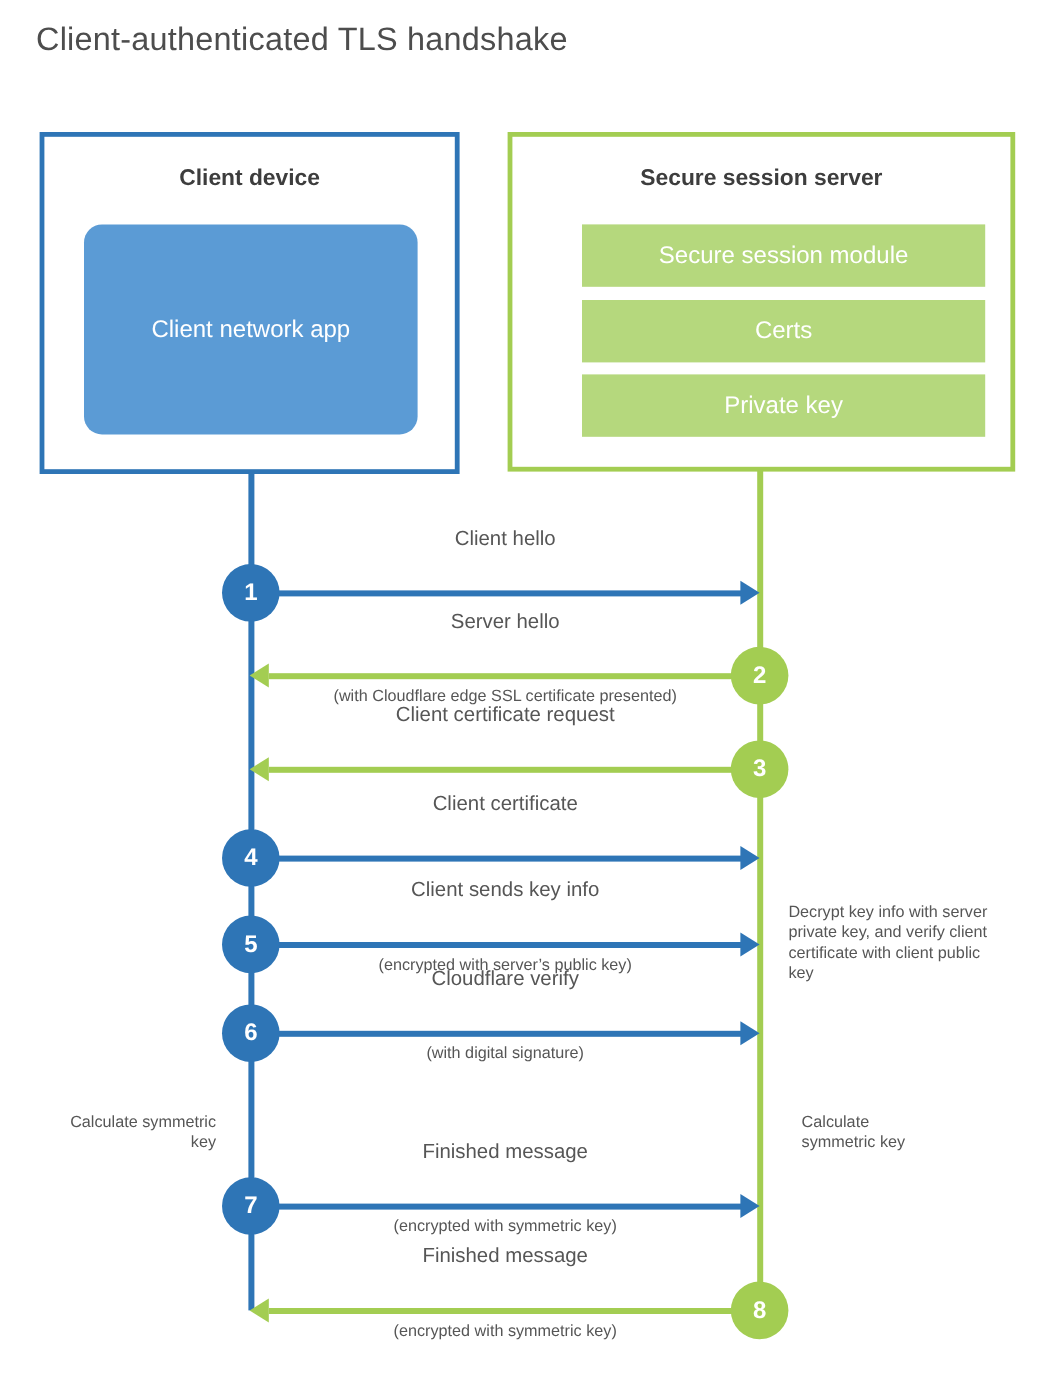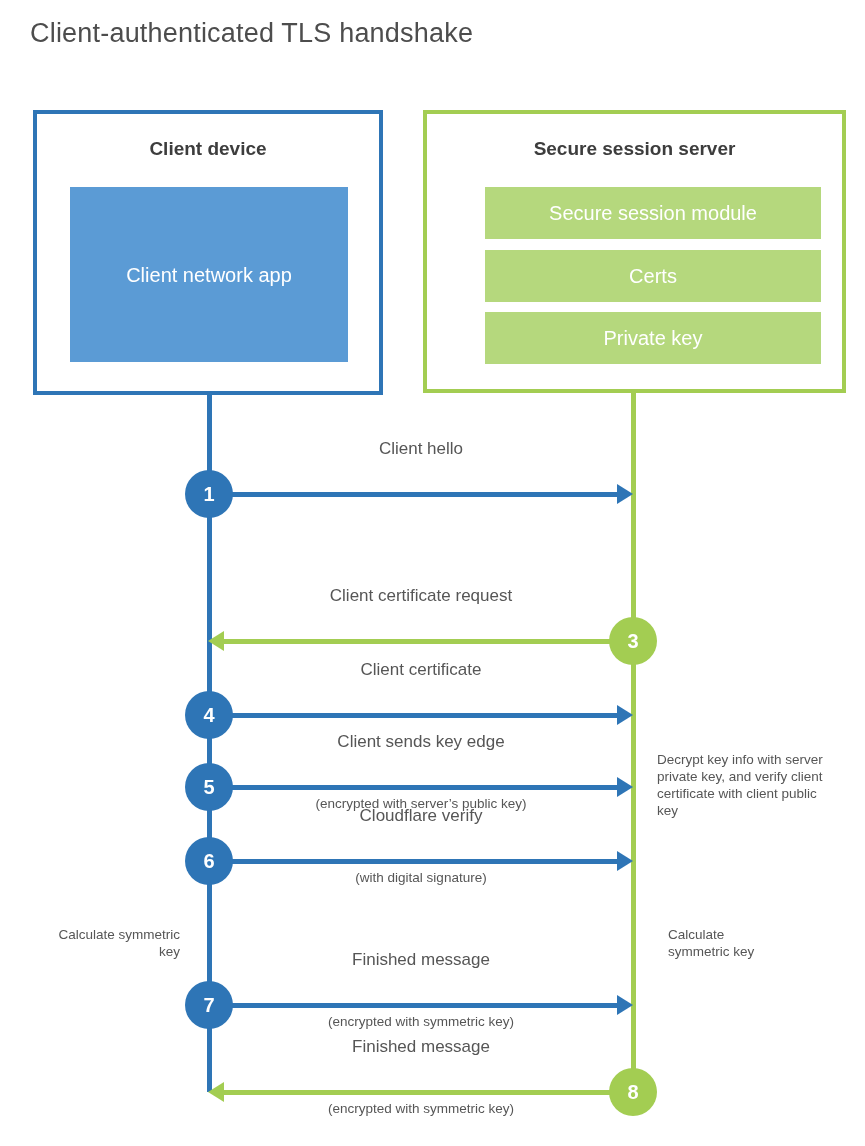--- a/index.html
+++ b/index.html
@@ -21,21 +21,21 @@
   .client-box{left:33px;top:110px;width:350px;height:285px;border:4px solid #2e75b6;}
   .server-box{left:423px;top:110px;width:423px;height:283px;border:4px solid #a3cd52;}
   .box-title{
     margin-top:24px;text-align:center;
     font-size:19px;font-weight:700;color:#3d3d3d;
   }
   .client-app{
     position:absolute;left:33px;top:73px;width:278px;height:175px;
     background:#5b9bd5;color:#ffffff;font-size:20px;line-height:26px;
     display:flex;align-items:center;justify-content:center;text-align:center;
-    padding:0 55px;box-sizing:border-box;
+    padding:0 55px;box-sizing:border-box;border-radius:15px;
   }
   .bar{
     position:absolute;left:39px;width:336px;height:52px;background:#b5d87d;
     color:#ffffff;font-size:20px;
     display:flex;align-items:center;justify-content:center;text-align:center;margin-left:19px;
   }
   .bar-1{top:73px;}  .bar-2{top:136px;}  .bar-3{top:198px;}
 
   
   .vline{position:absolute;width:5px;}
@@ -97,39 +97,46 @@
   <div class="vline vline-client"></div>
   <div class="vline vline-server"></div>
 
   <div class="step s1">
     <div class="hline blue"></div>
     <div class="ah right"></div>
     <div class="step-label">Client hello</div>
     <div class="circle blue">1</div>
   </div>
 
+  <div class="step s2">
+    <div class="hline green"></div>
+    <div class="ah left"></div>
+    <div class="step-label">Server hello</div>
+    <div class="step-sub">(with Cloudflare edge SSL certificate presented)</div>
+    <div class="circle green">2</div>
+  </div>
 
   <div class="step s3">
     <div class="hline green"></div>
     <div class="ah left"></div>
     <div class="step-label">Client certificate request</div>
     <div class="circle green">3</div>
   </div>
 
   <div class="step s4">
     <div class="hline blue"></div>
     <div class="ah right"></div>
     <div class="step-label">Client certificate</div>
     <div class="circle blue">4</div>
   </div>
 
   <div class="step s5">
     <div class="hline blue"></div>
     <div class="ah right"></div>
-    <div class="step-label">Client sends key edge</div>
+    <div class="step-label">Client sends key info</div>
     <div class="step-sub">(encrypted with server’s public key)</div>
     <div class="circle blue">5</div>
   </div>
 
   <div class="step s6">
     <div class="hline blue"></div>
     <div class="ah right"></div>
     <div class="step-label">Cloudflare verify</div>
     <div class="step-sub">(with digital signature)</div>
     <div class="circle blue">6</div>

